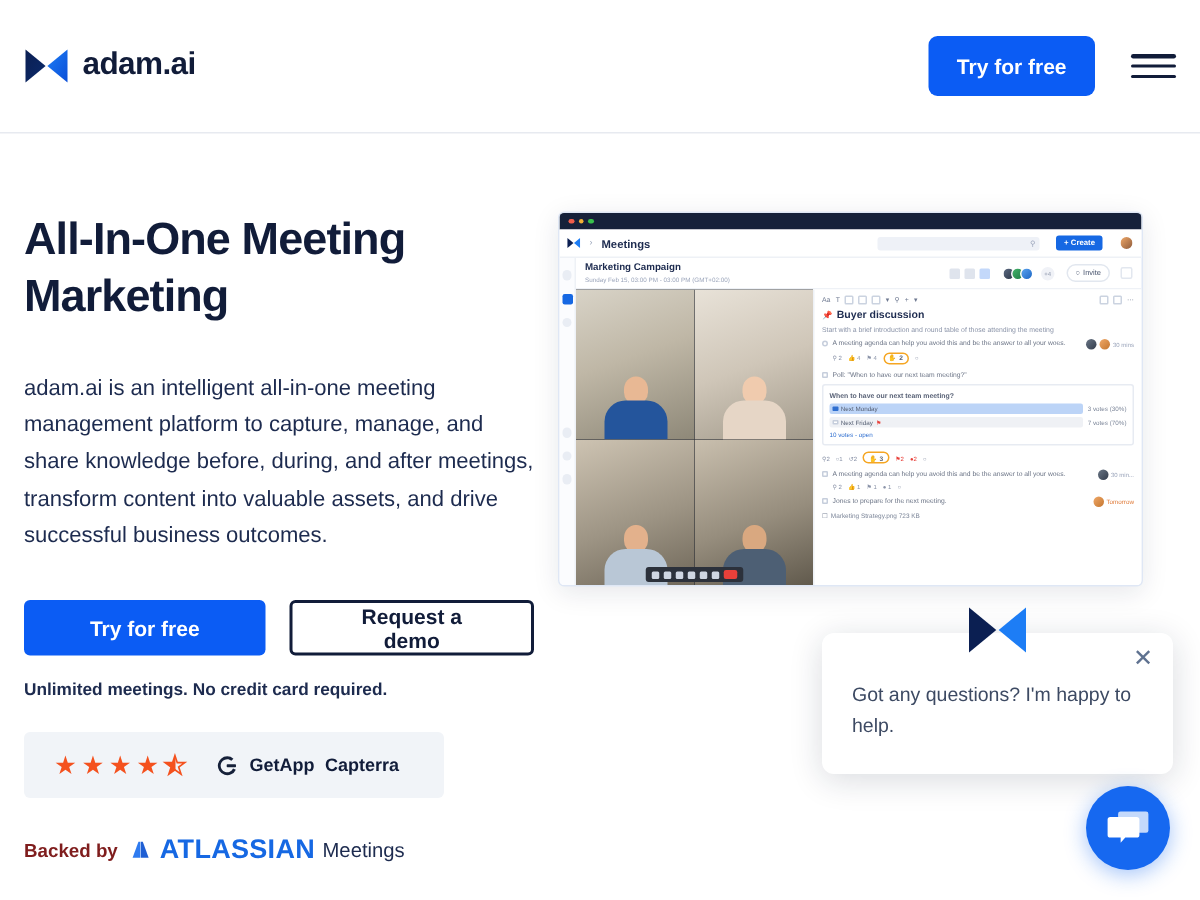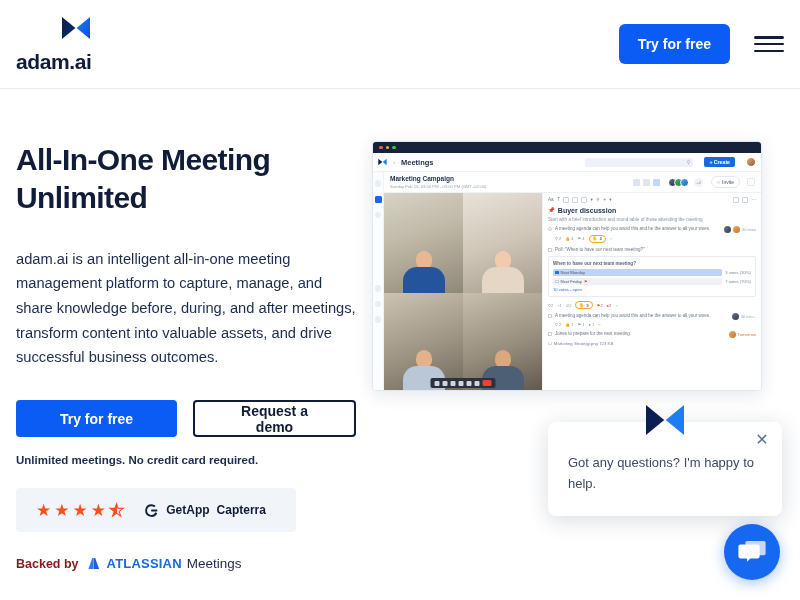--- a/index.html
+++ b/index.html
@@ -13,21 +13,21 @@
 
   
   .header {
     position: relative;
     height: 89px;
     display: flex; align-items: center;
     padding: 0 16px 0 16px;
     border-bottom: 1px solid #e7eaf0;
     background: #fff;
   }
-  .logo-wrap { display: flex; align-items: flex-end; gap: 9px; flex-direction: column; }
+  .logo-wrap { display: flex; align-items: flex-start; gap: 9px; }
   .logo-mark { width: 30px; height: 26px; display: block; }
   .logo-text {
     font-size: 21px; font-weight: 700; letter-spacing: -0.4px;
     color: #111c39;
   }
   .header-right {
     margin-left: auto; display: flex; align-items: center; gap: 24px;
   }
   .btn-primary {
     background: #0b5cf4; color: #fff; border: none;
@@ -98,21 +98,21 @@
   .getapp-g {
     width: 15px; height: 15px; display: block;
   }
   .badge-label { font-size: 12px; font-weight: 700; color: #111c39; }
   .backed {
     margin-top: 24px; display: flex; align-items: center; gap: 9px;
   }
   .backed-label { font-size: 12.5px; font-weight: 700; color: #7f1d1d; }
   .atl-wrap { display: flex; align-items: center; gap: 5px; }
   .atl-tri { width: 14px; height: 13px; display: block; }
-  .atl-name { font-size: 13px; font-weight: 700; color: #1668e3; letter-spacing: 0.2px; }
+  .atl-name { font-size: 18px; font-weight: 700; color: #1668e3; letter-spacing: 0.2px; }
   .atl-ventures { font-size: 13.5px; font-weight: 400; color: #1d2b4f; }
 
   
   .hero-right { flex: 1; position: relative; padding-top: 1px; }
   .app-window {
     position: absolute; left: 0; top: 0;
     width: 390px; height: 250px;
     background: #fff;
     border: 1px solid #dfe7f5;
     border-radius: 4px;
@@ -313,21 +313,21 @@
         <span></span>
           <span></span>
           <span></span>
       </div>
     </div>
   </div>
 
   <div class="hero">
 
     <div class="hero-left">
-      <h1 class="hero-title">All-In-One Meeting Unlimited</h1>
+      <h1 class="hero-title">All-In-One Meeting Marketing</h1>
       <p class="hero-desc">adam.ai is an intelligent all-in-one meeting management platform to capture, manage, and share knowledge before, during, and after meetings, transform content into valuable assets, and drive successful business outcomes.</p>
 
       <div class="cta-row">
         <button class="cta-fill">Try for free</button>
         <button class="cta-outline">Request a demo</button>
       </div>
 
       <div class="fineprint">Unlimited meetings. No credit card required.</div>
 
       <div class="rating-card">

